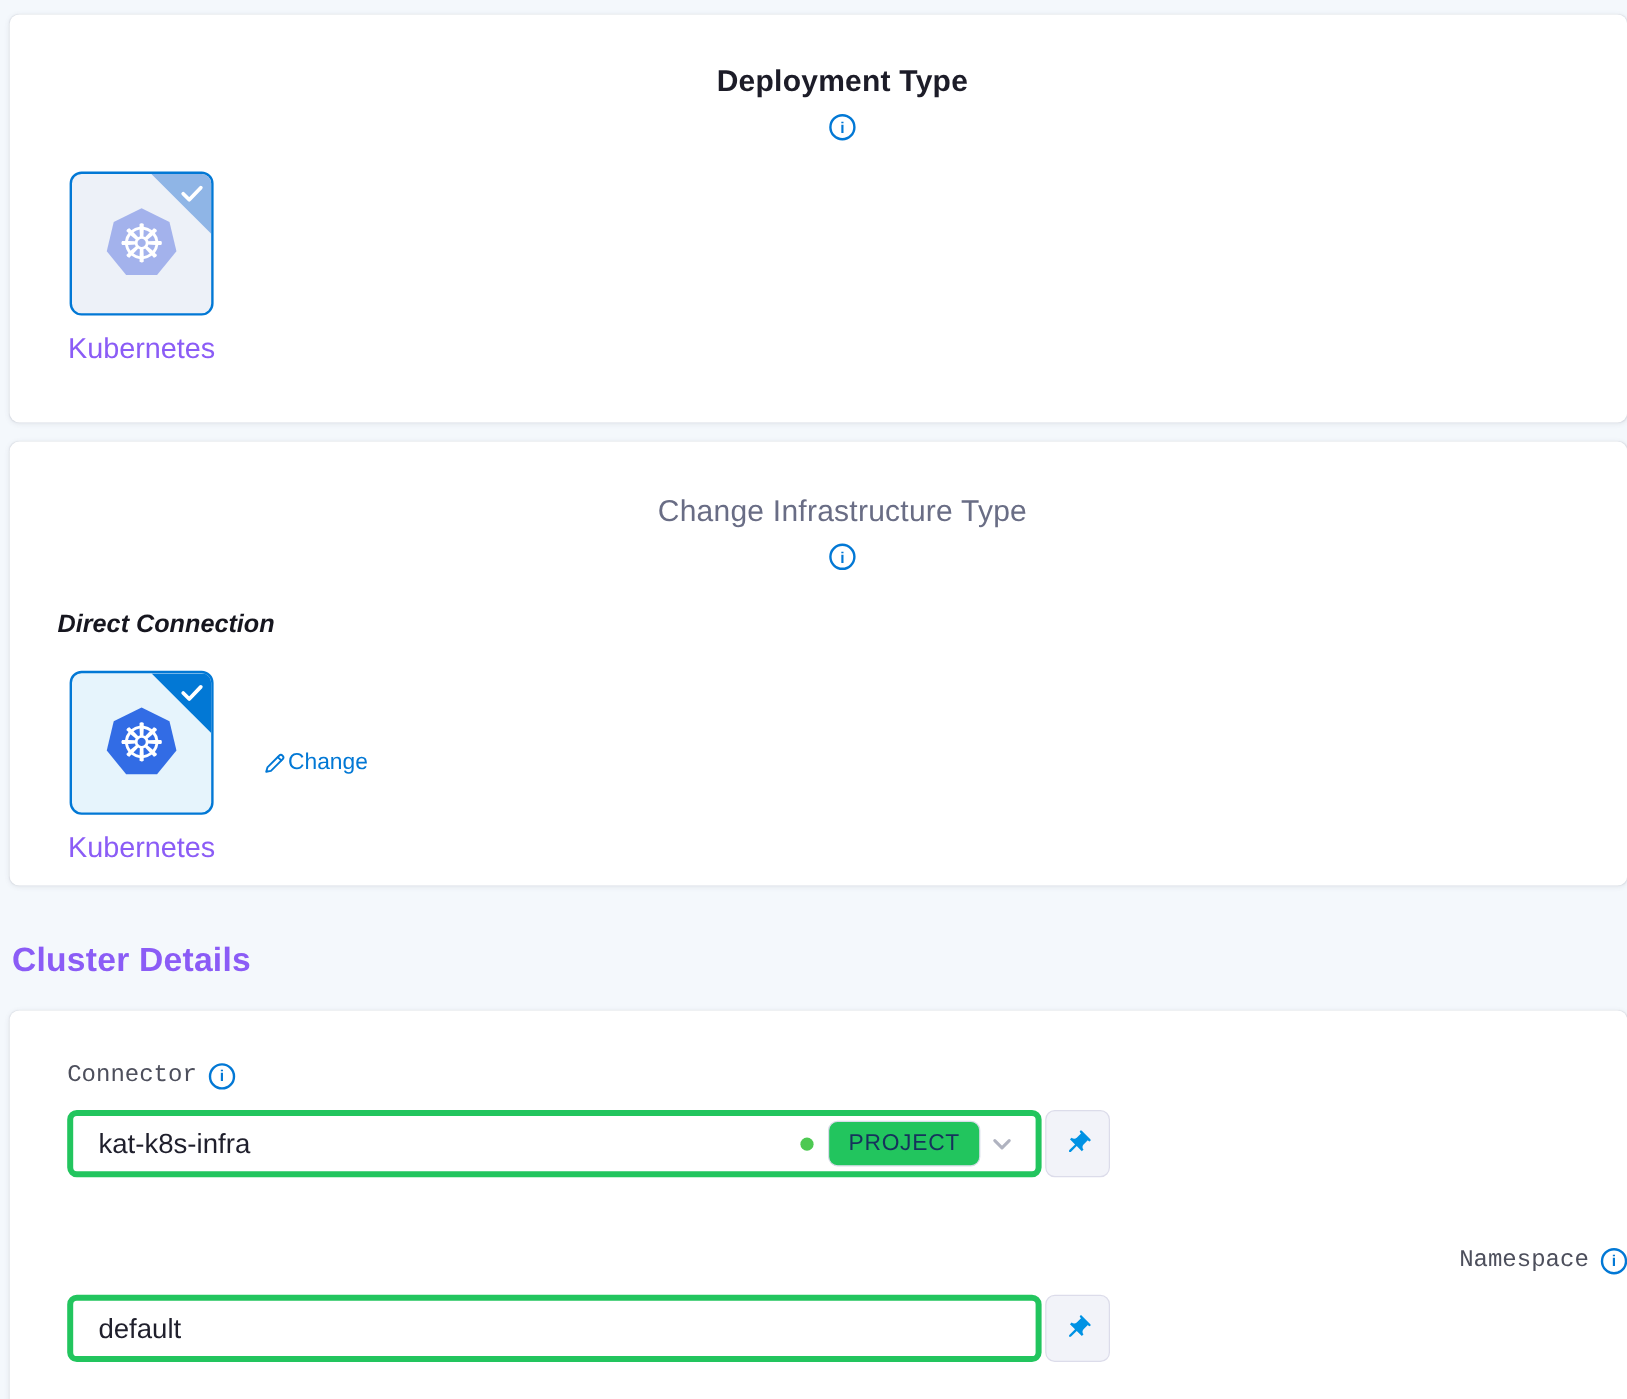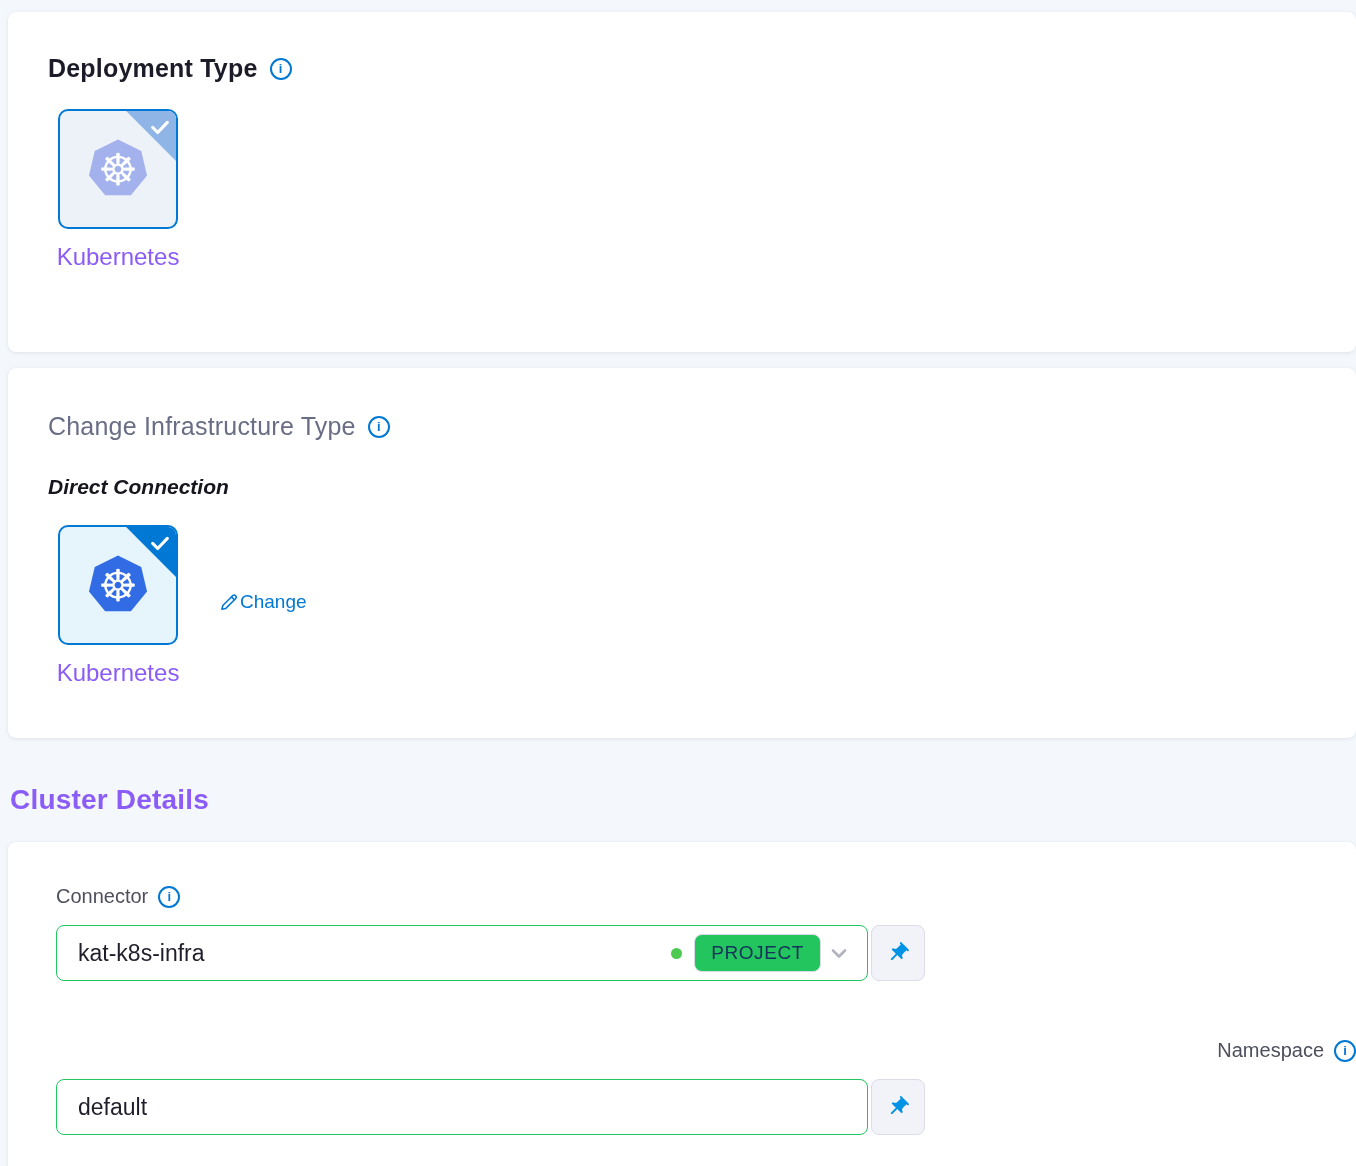--- a/index.html
+++ b/index.html
@@ -13,21 +13,21 @@
     background:#ffffff;
     border-radius:8px;
     margin-left:8px;
     width:1348px;
     box-shadow:0 0 1px rgba(40,41,61,0.08), 0 1px 4px rgba(96,97,112,0.12);
   }
   .card-1 { margin-top:12px; height:340px; padding:42px 0 0 40px; }
   .card-2 { margin-top:16px; height:370px; padding:44px 0 0 40px; }
   .card-3 { margin-top:26px; height:340px; padding:43px 0 0 40px; }
 
-  .heading-row { display:flex; align-items:center; gap:12px; }
+  .heading-row { display:flex; align-items:center; gap:12px;flex-direction:column; }
   .h-dark  { font-size:25px; font-weight:700; color:#1c1c28; letter-spacing:0.2px; }
   .h-gray  { font-size:25px; font-weight:400; color:#696d85; letter-spacing:0.2px; }
   .subheading { font-size:21px; font-weight:700; color:#16161f; margin-top:34px;font-style:italic; }
   .section-heading {
     font-size:28px; font-weight:700; color:#8b5cf6;
     margin:46px 0 0 10px; letter-spacing:0.2px;
   }
 
   .info-icon {
     width:22px; height:22px; border:2px solid #0278d5; border-radius:50%;
@@ -69,27 +69,27 @@
     font-size:24px; color:#8b5cf6; white-space:nowrap;
   }
 
   .tile-row { display:flex; align-items:center; }
   .change-link {
     display:flex; align-items:center; margin-left:40px; margin-bottom:8px;
     color:#0278d5; font-size:19px; font-weight:500; cursor:pointer; text-decoration:none;
   }
 
   .field-label-row { display:flex; align-items:center; gap:10px; margin-left:8px; }
-  .field-label { font-size:20px; font-weight:500; color:#4d4f5c; }
+  .field-label { font-size:20px; font-weight:500; color:#4d4f5c;font-family:Liberation Mono, monospace; }
   .field-row { display:flex; align-items:stretch; margin-top:17px; margin-left:8px; }
   .field-row + .field-label-row { margin-top:58px;justify-content:flex-end; }
 
   .input-shell {
     width:812px; height:56px; background:#ffffff;
-    border:1px solid #22c55e; border-radius:8px;
+    border:5px solid #22c55e; border-radius:8px;
     display:flex; align-items:center; padding:0 16px 0 21px;
   }
   .input-shell input {
     flex:1; min-width:0; border:none; outline:none; background:transparent;
     font-family:"Liberation Sans", sans-serif; font-size:23px; color:#1f1f2c;
   }
   .status-dot { width:11px; height:11px; border-radius:50%; background:#4dc952; flex:none; }
   .scope-badge {
     margin-left:12px; height:38px; padding:0 16px;
     border:1px solid #d8dce8; border-radius:8px; background:#22c55e;

